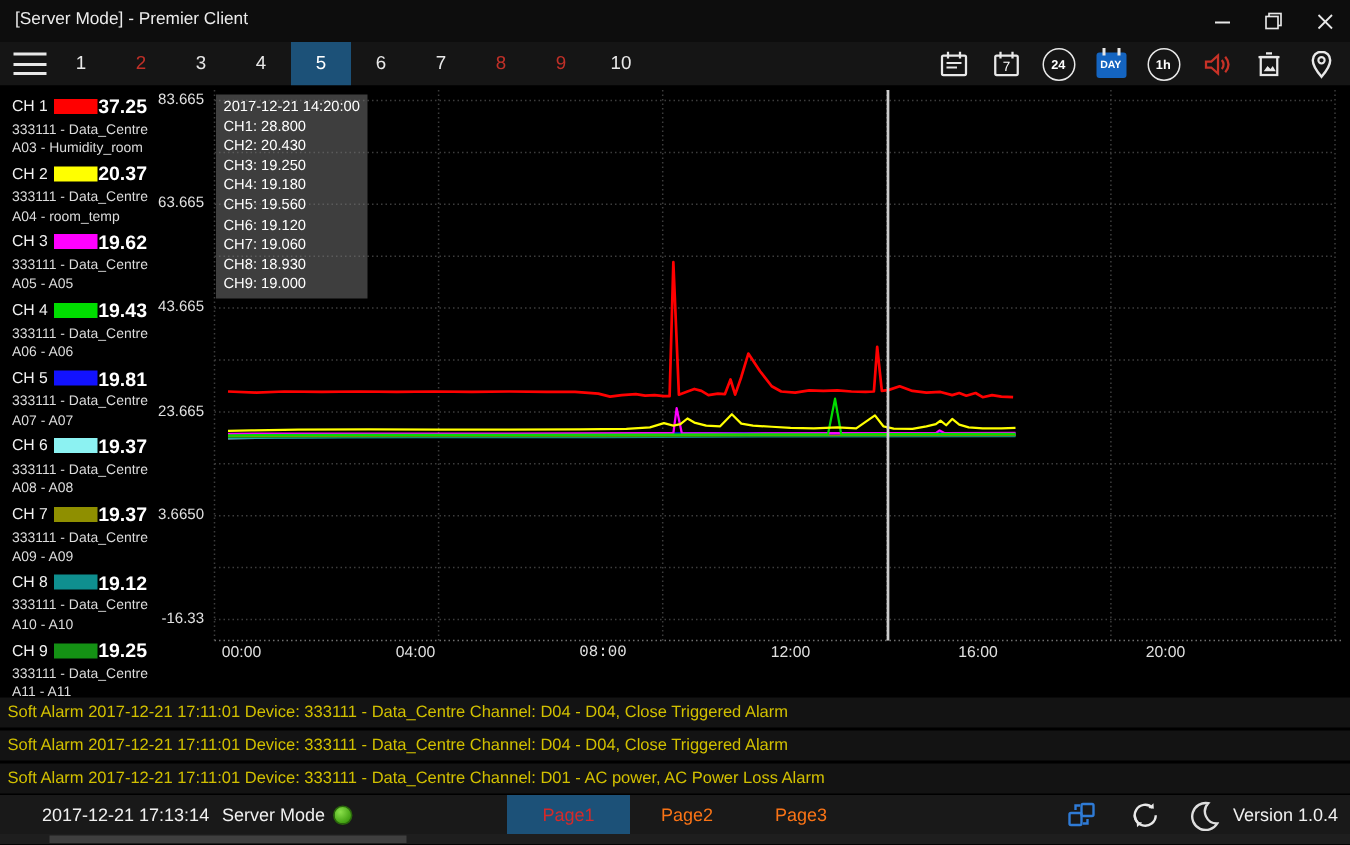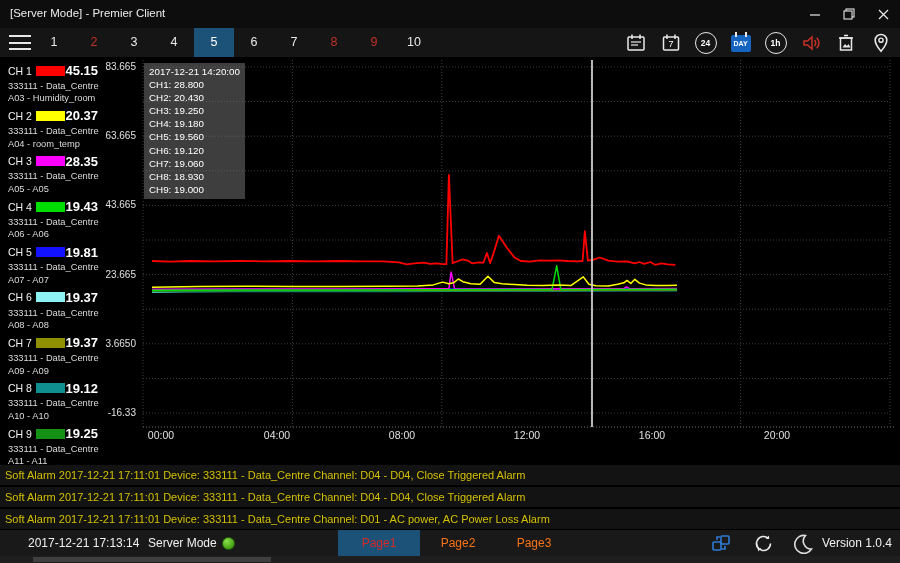--- a/index.html
+++ b/index.html
@@ -198,39 +198,39 @@
         <polyline points="152.0,290.2 245.8,289.9 339.5,289.9 433.3,289.7 552.0,289.5 556.7,265.8 560.8,289.5 589.5,289.4 677.0,289.2" fill="none" stroke="#00dd00" stroke-width="1.5" stroke-linejoin="round"></polyline>
         <polyline points="152.0,287.3 167.6,286.9 198.9,286.4 245.8,286.2 292.6,286.4 339.5,286.4 386.4,286.2 417.6,285.9 433.3,284.9 442.6,282.1 448.9,283.8 453.6,282.8 458.3,279.0 462.9,281.7 470.8,283.8 480.1,284.2 487.9,276.2 494.2,282.4 502.0,283.8 514.5,284.5 527.0,285.2 542.6,285.6 558.3,284.9 570.8,285.6 583.3,276.9 588.9,284.2 595.8,285.7 608.3,285.9 617.6,284.2 623.9,282.8 627.0,280.4 630.8,283.5 634.8,279.3 639.5,283.1 645.8,284.9 655.1,285.6 667.6,285.6 677.0,285.2" fill="none" stroke="#ffff00" stroke-width="1.5" stroke-linejoin="round"></polyline>
         <polyline points="152.0,261.0 170.8,261.7 189.5,261.0 214.5,261.3 239.5,261.0 264.5,261.3 289.5,261.0 314.5,261.3 339.5,261.0 364.5,261.3 383.3,261.3 398.9,262.4 406.7,264.4 414.5,263.4 423.9,262.7 430.1,263.8 436.4,263.4 442.6,264.1 446.4,264.1 448.9,174.8 452.6,263.1 458.3,261.0 462.9,259.3 467.6,260.6 472.3,263.4 478.6,262.4 483.3,262.7 487.0,253.0 490.1,263.1 494.2,251.3 498.9,235.7 506.7,247.5 514.5,257.5 520.8,261.0 530.1,261.7 539.5,260.3 548.9,260.6 558.3,260.3 567.6,261.0 577.0,261.3 582.6,261.0 584.8,231.2 587.9,260.6 592.6,259.9 599.8,257.5 608.3,260.6 617.6,261.7 627.0,261.3 634.8,263.4 639.5,262.0 644.2,263.8 650.4,262.0 655.1,264.8 661.4,263.4 667.6,264.4 675.4,264.8" fill="none" stroke="#ff0000" stroke-width="1.8" stroke-linejoin="round"></polyline>
         <line x1="592" y1="60" x2="592" y2="427" stroke="#cccccc" stroke-width="1.8"></line>
       </svg>
     <div id="channel-list">
         <div class="ch">
           <div class="ch-row1">
             <span class="ch-id">CH 1</span>
             <span class="ch-swatch" style="background: rgb(255, 0, 0);"></span>
-            <span class="ch-val">45.15</span>
+            <span class="ch-val">37.25</span>
           </div>
           <div class="ch-dev">333111 - Data_Centre</div>
           <div class="ch-point">A03 - Humidity_room</div>
         </div>
         <div class="ch">
           <div class="ch-row1">
             <span class="ch-id">CH 2</span>
             <span class="ch-swatch" style="background: rgb(255, 255, 0);"></span>
             <span class="ch-val">20.37</span>
           </div>
           <div class="ch-dev">333111 - Data_Centre</div>
           <div class="ch-point">A04 - room_temp</div>
         </div>
         <div class="ch">
           <div class="ch-row1">
             <span class="ch-id">CH 3</span>
             <span class="ch-swatch" style="background: rgb(255, 0, 255);"></span>
-            <span class="ch-val">28.35</span>
+            <span class="ch-val">19.62</span>
           </div>
           <div class="ch-dev">333111 - Data_Centre</div>
           <div class="ch-point">A05 - A05</div>
         </div>
         <div class="ch">
           <div class="ch-row1">
             <span class="ch-id">CH 4</span>
             <span class="ch-swatch" style="background: rgb(0, 221, 0);"></span>
             <span class="ch-val">19.43</span>
           </div>
@@ -287,21 +287,21 @@
         <div class="ytick" style="top: 4px;">83.665</div>
         <div class="ytick" style="top: 73.2px;">63.665</div>
         <div class="ytick" style="top: 142.4px;">43.665</div>
         <div class="ytick" style="top: 211.6px;">23.665</div>
         <div class="ytick" style="top: 280.8px;">3.6650</div>
         <div class="ytick" style="top: 350px;">-16.33</div>
       </div>
     <div id="x-axis">
         <div class="xtick" style="left: 152px; padding-left: 18px;">00:00</div>
         <div class="xtick" style="left: 277px;">04:00</div>
-        <div class="xtick" style="left: 402px;">08:00</div>
+        <div class="xtick" style="left: 402px; font-family: Liberation Mono, monospace;">08:00</div>
         <div class="xtick" style="left: 527px;">12:00</div>
         <div class="xtick" style="left: 652px;">16:00</div>
         <div class="xtick" style="left: 777px;">20:00</div>
       </div>
     <div id="tooltip">
       <div>2017-12-21 14:20:00</div>
     <div>CH1: 28.800</div>
         <div>CH2: 20.430</div>
         <div>CH3: 19.250</div>
         <div>CH4: 19.180</div>

